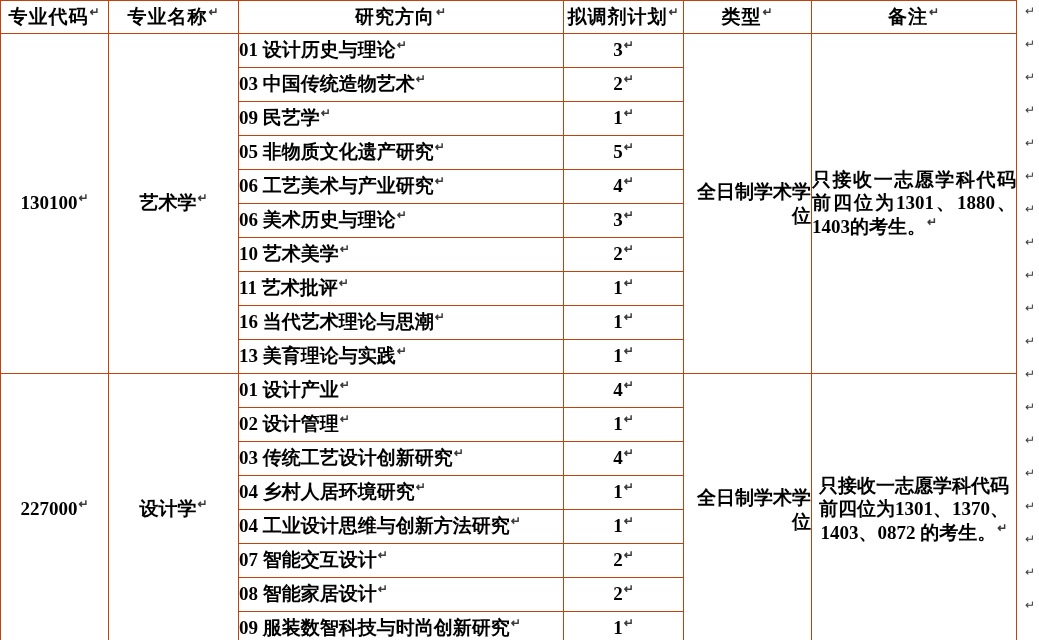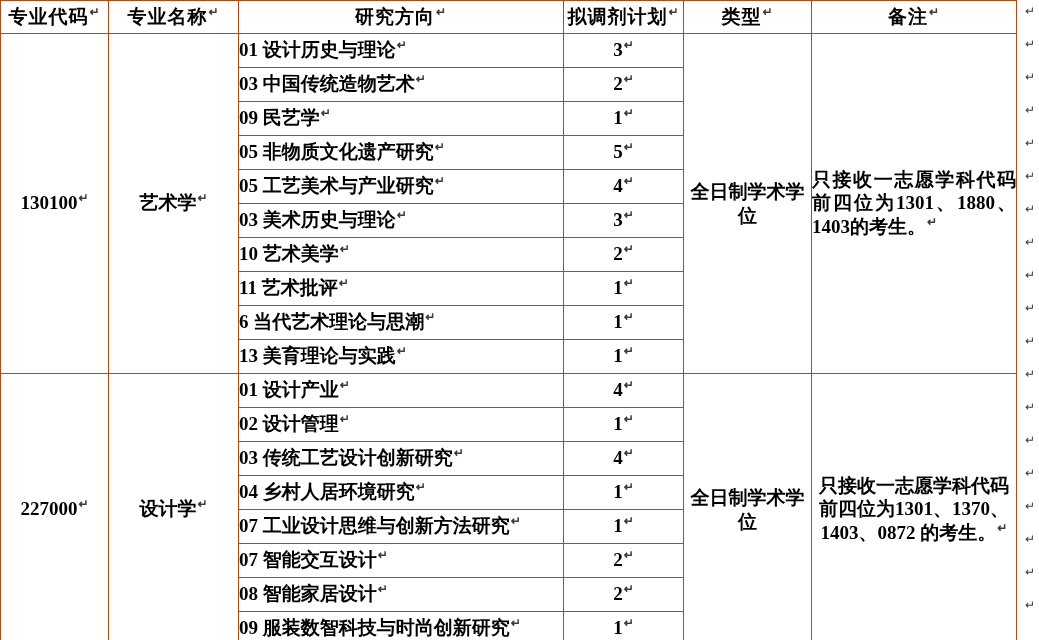--- a/index.html
+++ b/index.html
@@ -57,21 +57,21 @@
   }
   .plan-cell {
     text-align: center;
     height: 33px;
   }
   .code-cell, .name-cell {
     text-align: center;
     font-size: 19px;
   }
   .type-cell {
-    text-align: center;
+    text-align: right;
     font-size: 19px;
     line-height: 1.5;
   }
   .remark-cell {
     font-size: 19px;
     line-height: 1.55;
     padding: 0 8px;
   }
   .remark-justify {
     text-align: justify;
@@ -143,37 +143,37 @@
       </tr>
       <tr>
         <td class="dir-cell"><span>09 民艺学</span><span class="pmark">↵</span></td>
         <td class="plan-cell"><span>1</span><span class="pmark">↵</span></td>
       </tr>
       <tr>
         <td class="dir-cell"><span>05 非物质文化遗产研究</span><span class="pmark">↵</span></td>
         <td class="plan-cell"><span>5</span><span class="pmark">↵</span></td>
       </tr>
       <tr>
-        <td class="dir-cell"><span>05 工艺美术与产业研究</span><span class="pmark">↵</span></td>
+        <td class="dir-cell"><span>06 工艺美术与产业研究</span><span class="pmark">↵</span></td>
         <td class="plan-cell"><span>4</span><span class="pmark">↵</span></td>
       </tr>
       <tr>
-        <td class="dir-cell"><span>03 美术历史与理论</span><span class="pmark">↵</span></td>
+        <td class="dir-cell"><span>06 美术历史与理论</span><span class="pmark">↵</span></td>
         <td class="plan-cell"><span>3</span><span class="pmark">↵</span></td>
       </tr>
       <tr>
         <td class="dir-cell"><span>10 艺术美学</span><span class="pmark">↵</span></td>
         <td class="plan-cell"><span>2</span><span class="pmark">↵</span></td>
       </tr>
       <tr>
         <td class="dir-cell"><span>11 艺术批评</span><span class="pmark">↵</span></td>
         <td class="plan-cell"><span>1</span><span class="pmark">↵</span></td>
       </tr>
       <tr>
-        <td class="dir-cell"><span>6 当代艺术理论与思潮</span><span class="pmark">↵</span></td>
+        <td class="dir-cell"><span>16 当代艺术理论与思潮</span><span class="pmark">↵</span></td>
         <td class="plan-cell"><span>1</span><span class="pmark">↵</span></td>
       </tr>
       <tr>
         <td class="dir-cell"><span>13 美育理论与实践</span><span class="pmark">↵</span></td>
         <td class="plan-cell"><span>1</span><span class="pmark">↵</span></td>
       </tr>
 
       <tr>
         <td class="code-cell" rowspan="8"><span>227000</span><span class="pmark">↵</span></td>
         <td class="name-cell" rowspan="8"><span>设计学</span><span class="pmark">↵</span></td>
@@ -188,21 +188,21 @@
       </tr>
       <tr>
         <td class="dir-cell"><span>03 传统工艺设计创新研究</span><span class="pmark">↵</span></td>
         <td class="plan-cell"><span>4</span><span class="pmark">↵</span></td>
       </tr>
       <tr>
         <td class="dir-cell"><span>04 乡村人居环境研究</span><span class="pmark">↵</span></td>
         <td class="plan-cell"><span>1</span><span class="pmark">↵</span></td>
       </tr>
       <tr>
-        <td class="dir-cell"><span>07 工业设计思维与创新方法研究</span><span class="pmark">↵</span></td>
+        <td class="dir-cell"><span>04 工业设计思维与创新方法研究</span><span class="pmark">↵</span></td>
         <td class="plan-cell"><span>1</span><span class="pmark">↵</span></td>
       </tr>
       <tr>
         <td class="dir-cell"><span>07 智能交互设计</span><span class="pmark">↵</span></td>
         <td class="plan-cell"><span>2</span><span class="pmark">↵</span></td>
       </tr>
       <tr>
         <td class="dir-cell"><span>08 智能家居设计</span><span class="pmark">↵</span></td>
         <td class="plan-cell"><span>2</span><span class="pmark">↵</span></td>
       </tr>

